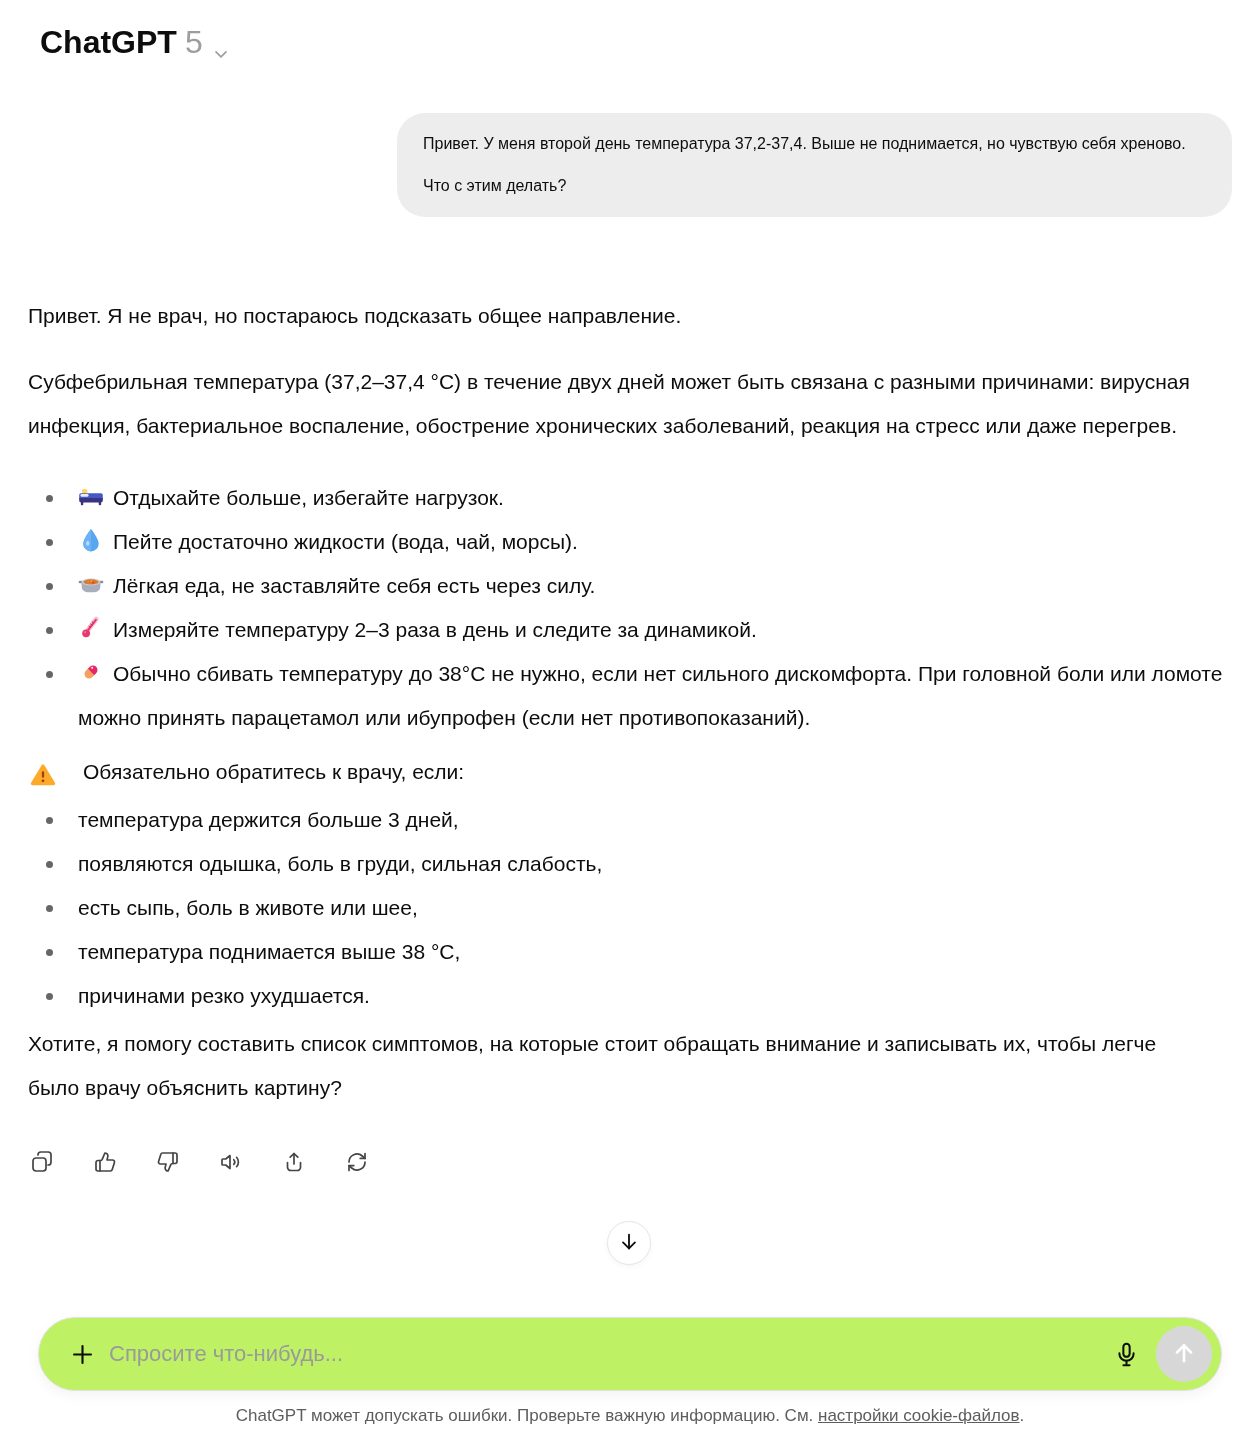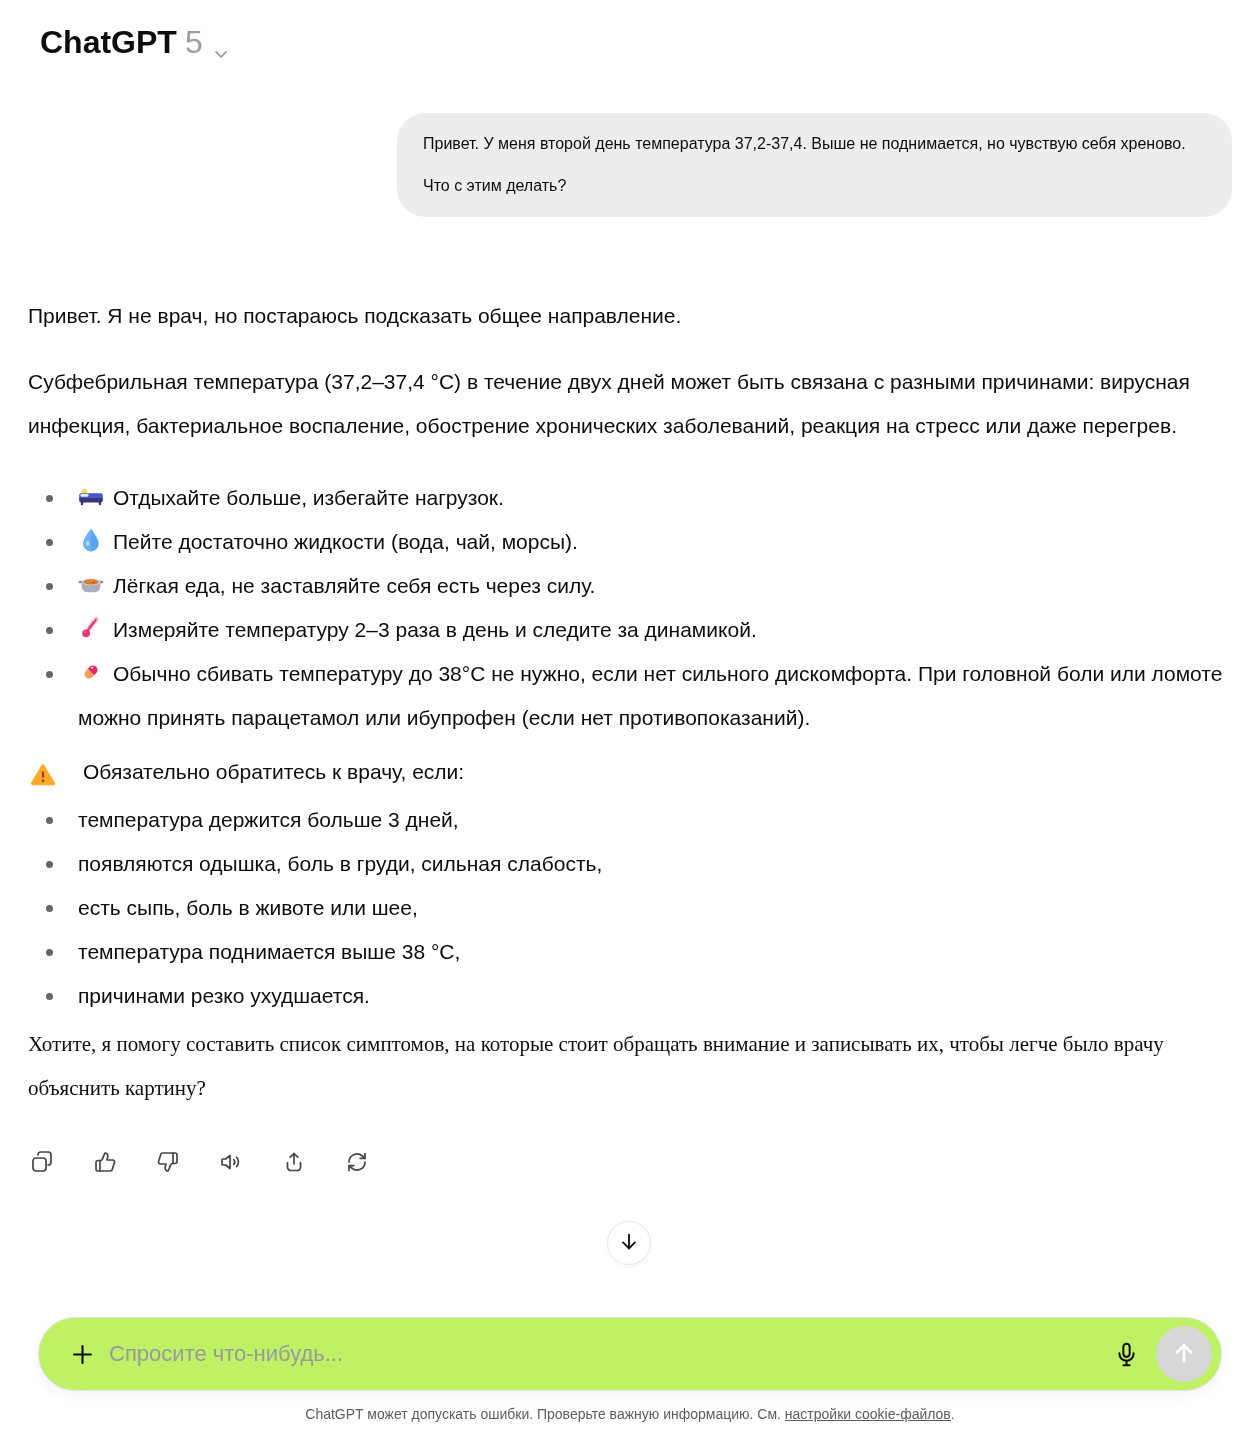--- a/index.html
+++ b/index.html
@@ -30,21 +30,21 @@
     max-width: 835px;
     font-size: 16px;
     line-height: 42px;
     color: #0d0d0d;
   }
   .assistant { margin-top: 77px; font-size: 21px; line-height: 44px; }
   .assistant p.para { margin: 0; }
   .p-intro { margin-bottom: 22px !important; }
   .p-expl { margin-bottom: 28px !important; max-width: 1180px; }
   .p-head { margin-bottom: 20px !important; }
-  .p-close { max-width: 1180px; font-family: Liberation Serif, serif; }
+  .p-close { max-width: 1180px; }
   ul.msg-list { list-style: none; }
   ul.msg-list li { position: relative; padding-left: 50px; }
   ul.msg-list li::before {
     content: ""; position: absolute; left: 18px; top: 19px;
     width: 7px; height: 7px; border-radius: 50%; background: #666;
   }
   .emoji { width: 26px; height: 26px; vertical-align: -4px; margin-right: 9px; display: inline-block; }
   ul.emoji-list { margin-bottom: 10px; }
   ul.plain-list { margin-bottom: 4px; }
   .warn-head { display: flex; align-items: flex-start; gap: 27px; margin-bottom: 4px; }
@@ -85,21 +85,21 @@
   .mic-btn { margin-right: 16px; }
   .send-btn {
     width: 56px; height: 56px; border-radius: 50%; border: none;
     background: #d7d7d7; cursor: pointer;
     display: flex; align-items: center; justify-content: center;
   }
   .send-btn svg { width: 26px; height: 26px; }
   
   .page-footer {
     position: absolute; left: 0; right: 0; top: 1406px;
-    text-align: center; font-size: 14px; color: #5d5d5d;
+    text-align: center; font-size: 17px; color: #5d5d5d;
   }
   .page-footer a { color: #5d5d5d; text-decoration: underline; cursor: pointer; }
 </style>
 </head>
 <body>
 
 <div class="app-header">
   <span class="brand">ChatGPT</span>
   <span class="model-ver">5</span>
   <span class="chev">

